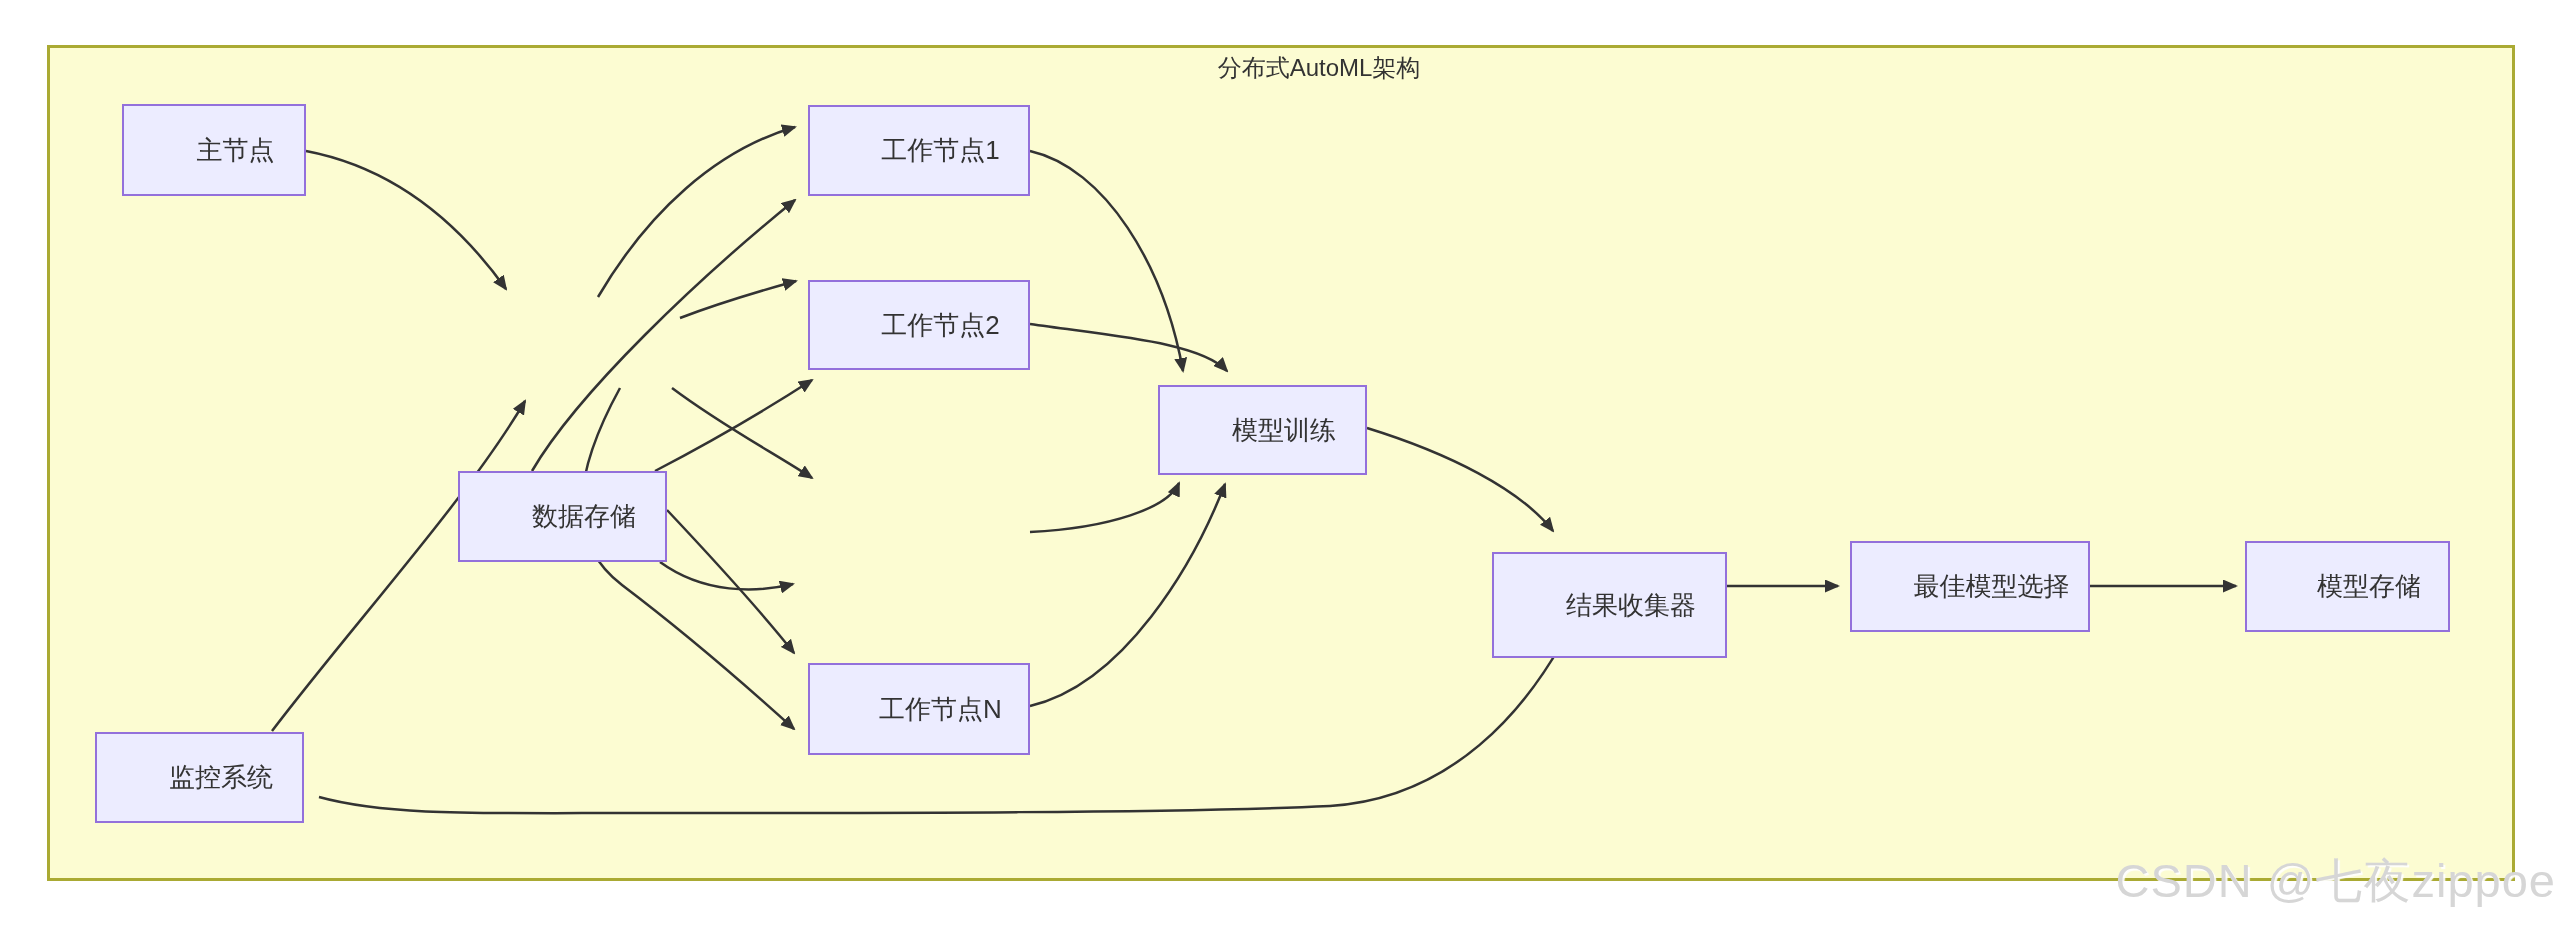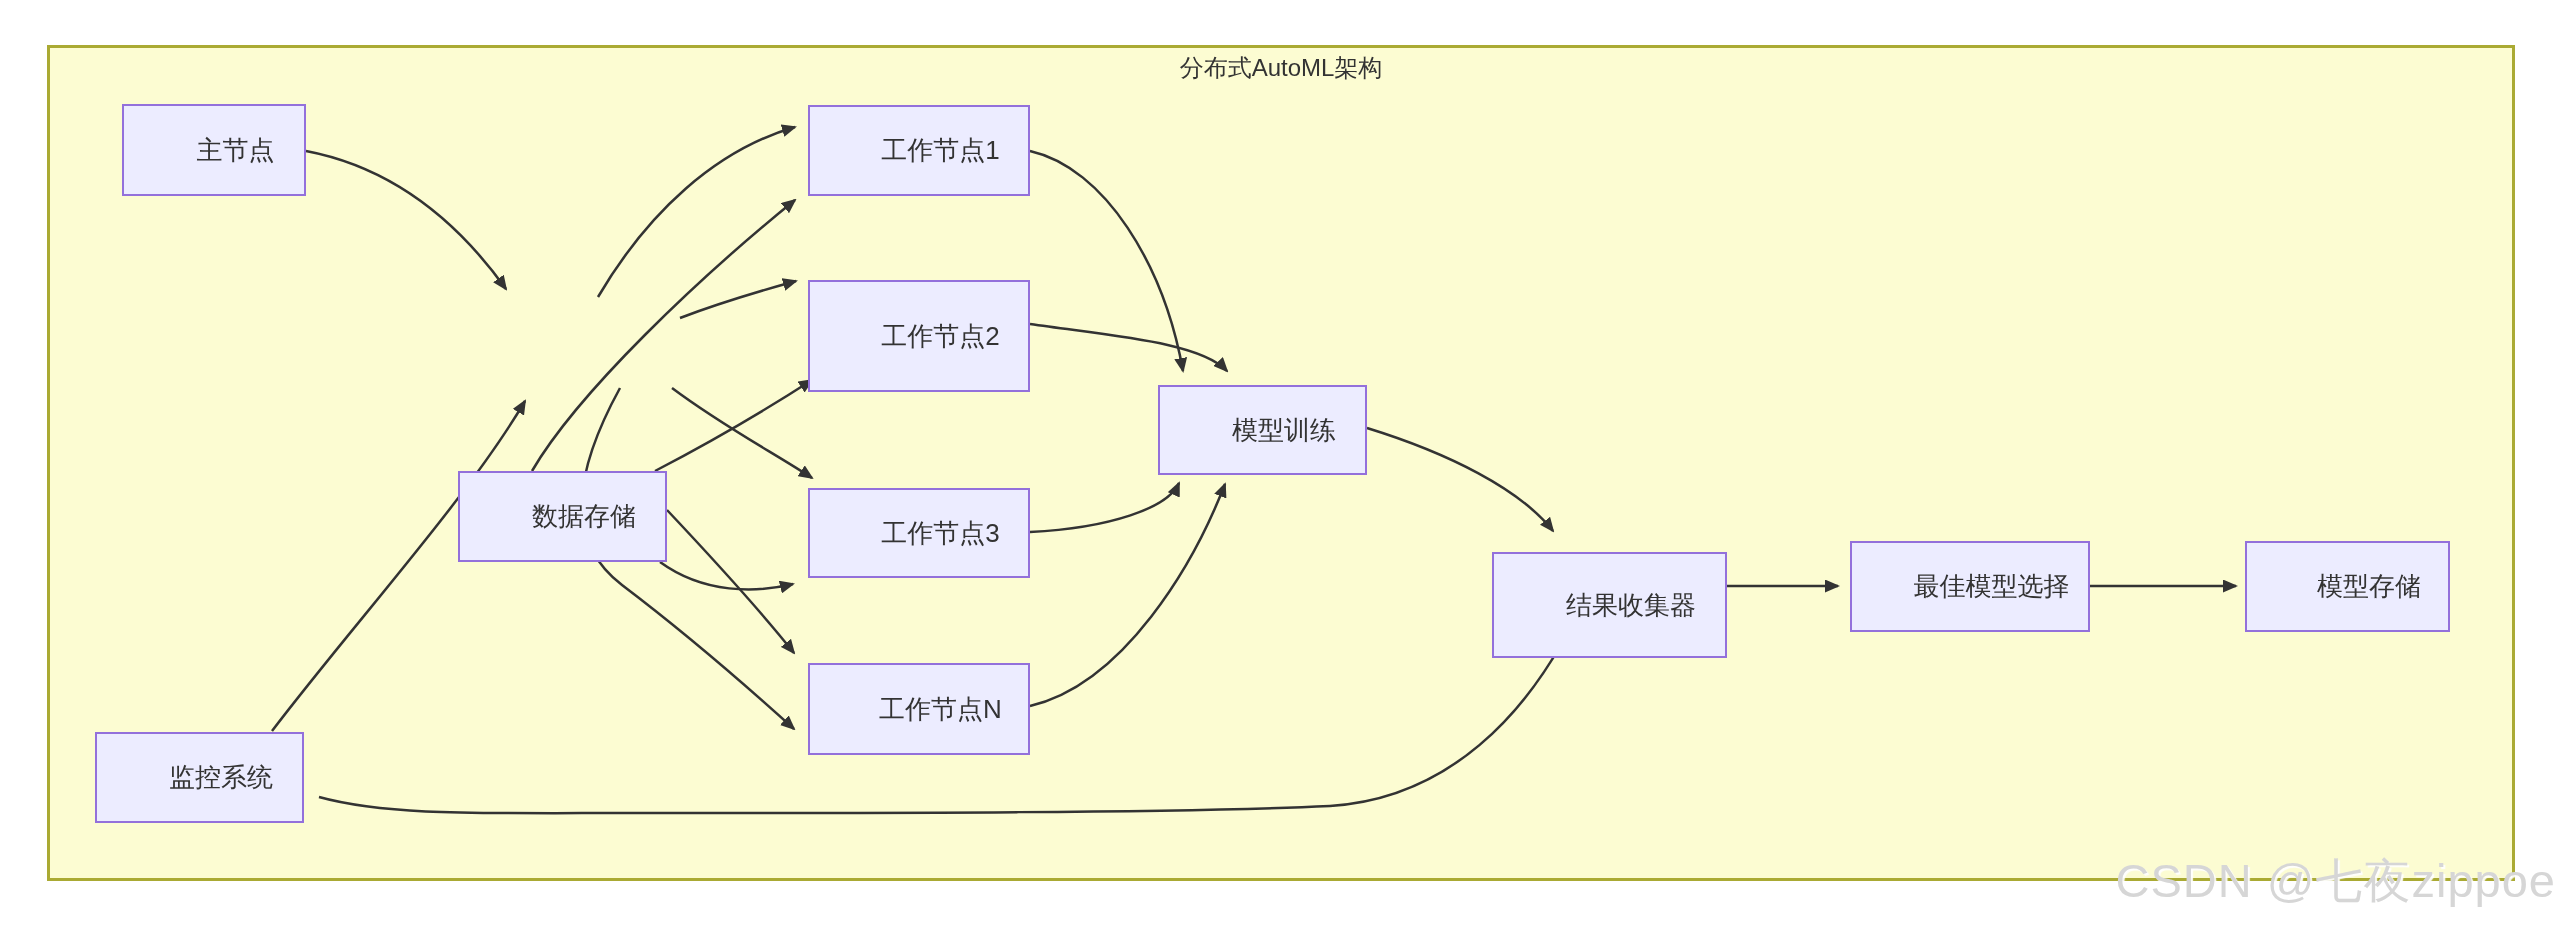--- a/index.html
+++ b/index.html
@@ -16,20 +16,21 @@
     background:var(--cluster-fill,#FCFCD2);
     border:3px solid var(--cluster-border,#AAAA33);
     box-sizing:border-box;
   }
   .cluster-title{
     position:absolute;
     left:47px;top:52px;width:2468px;
     text-align:center;
     font-size:24px;
     color:var(--text-color,#333333);
+    padding-left:38px;
   }
   svg.edges{position:absolute;left:0;top:0;}
   svg.edges path{
     fill:none;
     stroke:var(--edge-color,#333333);
     stroke-width:2.5px;
   }
   .node{
     position:absolute;
     box-sizing:border-box;
@@ -91,25 +92,22 @@
     </div>
   <div class="node" style="left:458px;top:471px;width:209px;height:91px">
       <span>数据存储</span>
     </div>
   <div class="node" style="left:95px;top:732px;width:209px;height:91px">
       <span>监控系统</span>
     </div>
   <div class="node" style="left:808px;top:105px;width:222px;height:91px">
       <span>工作节点1</span>
     </div>
-  <div class="node" style="left:808px;top:280px;width:222px;height:112px">
+  <div class="node" style="left:808px;top:280px;width:222px;height:90px">
       <span>工作节点2</span>
-    </div>
-  <div class="node" style="left:808px;top:488px;width:222px;height:90px">
-      <span>工作节点3</span>
     </div>
   <div class="node" style="left:1158px;top:385px;width:209px;height:90px">
       <span>模型训练</span>
     </div>
   <div class="node" style="left:808px;top:663px;width:222px;height:92px">
       <span>工作节点N</span>
     </div>
   <div class="node" style="left:1492px;top:552px;width:235px;height:106px">
       <span>结果收集器</span>
     </div>

